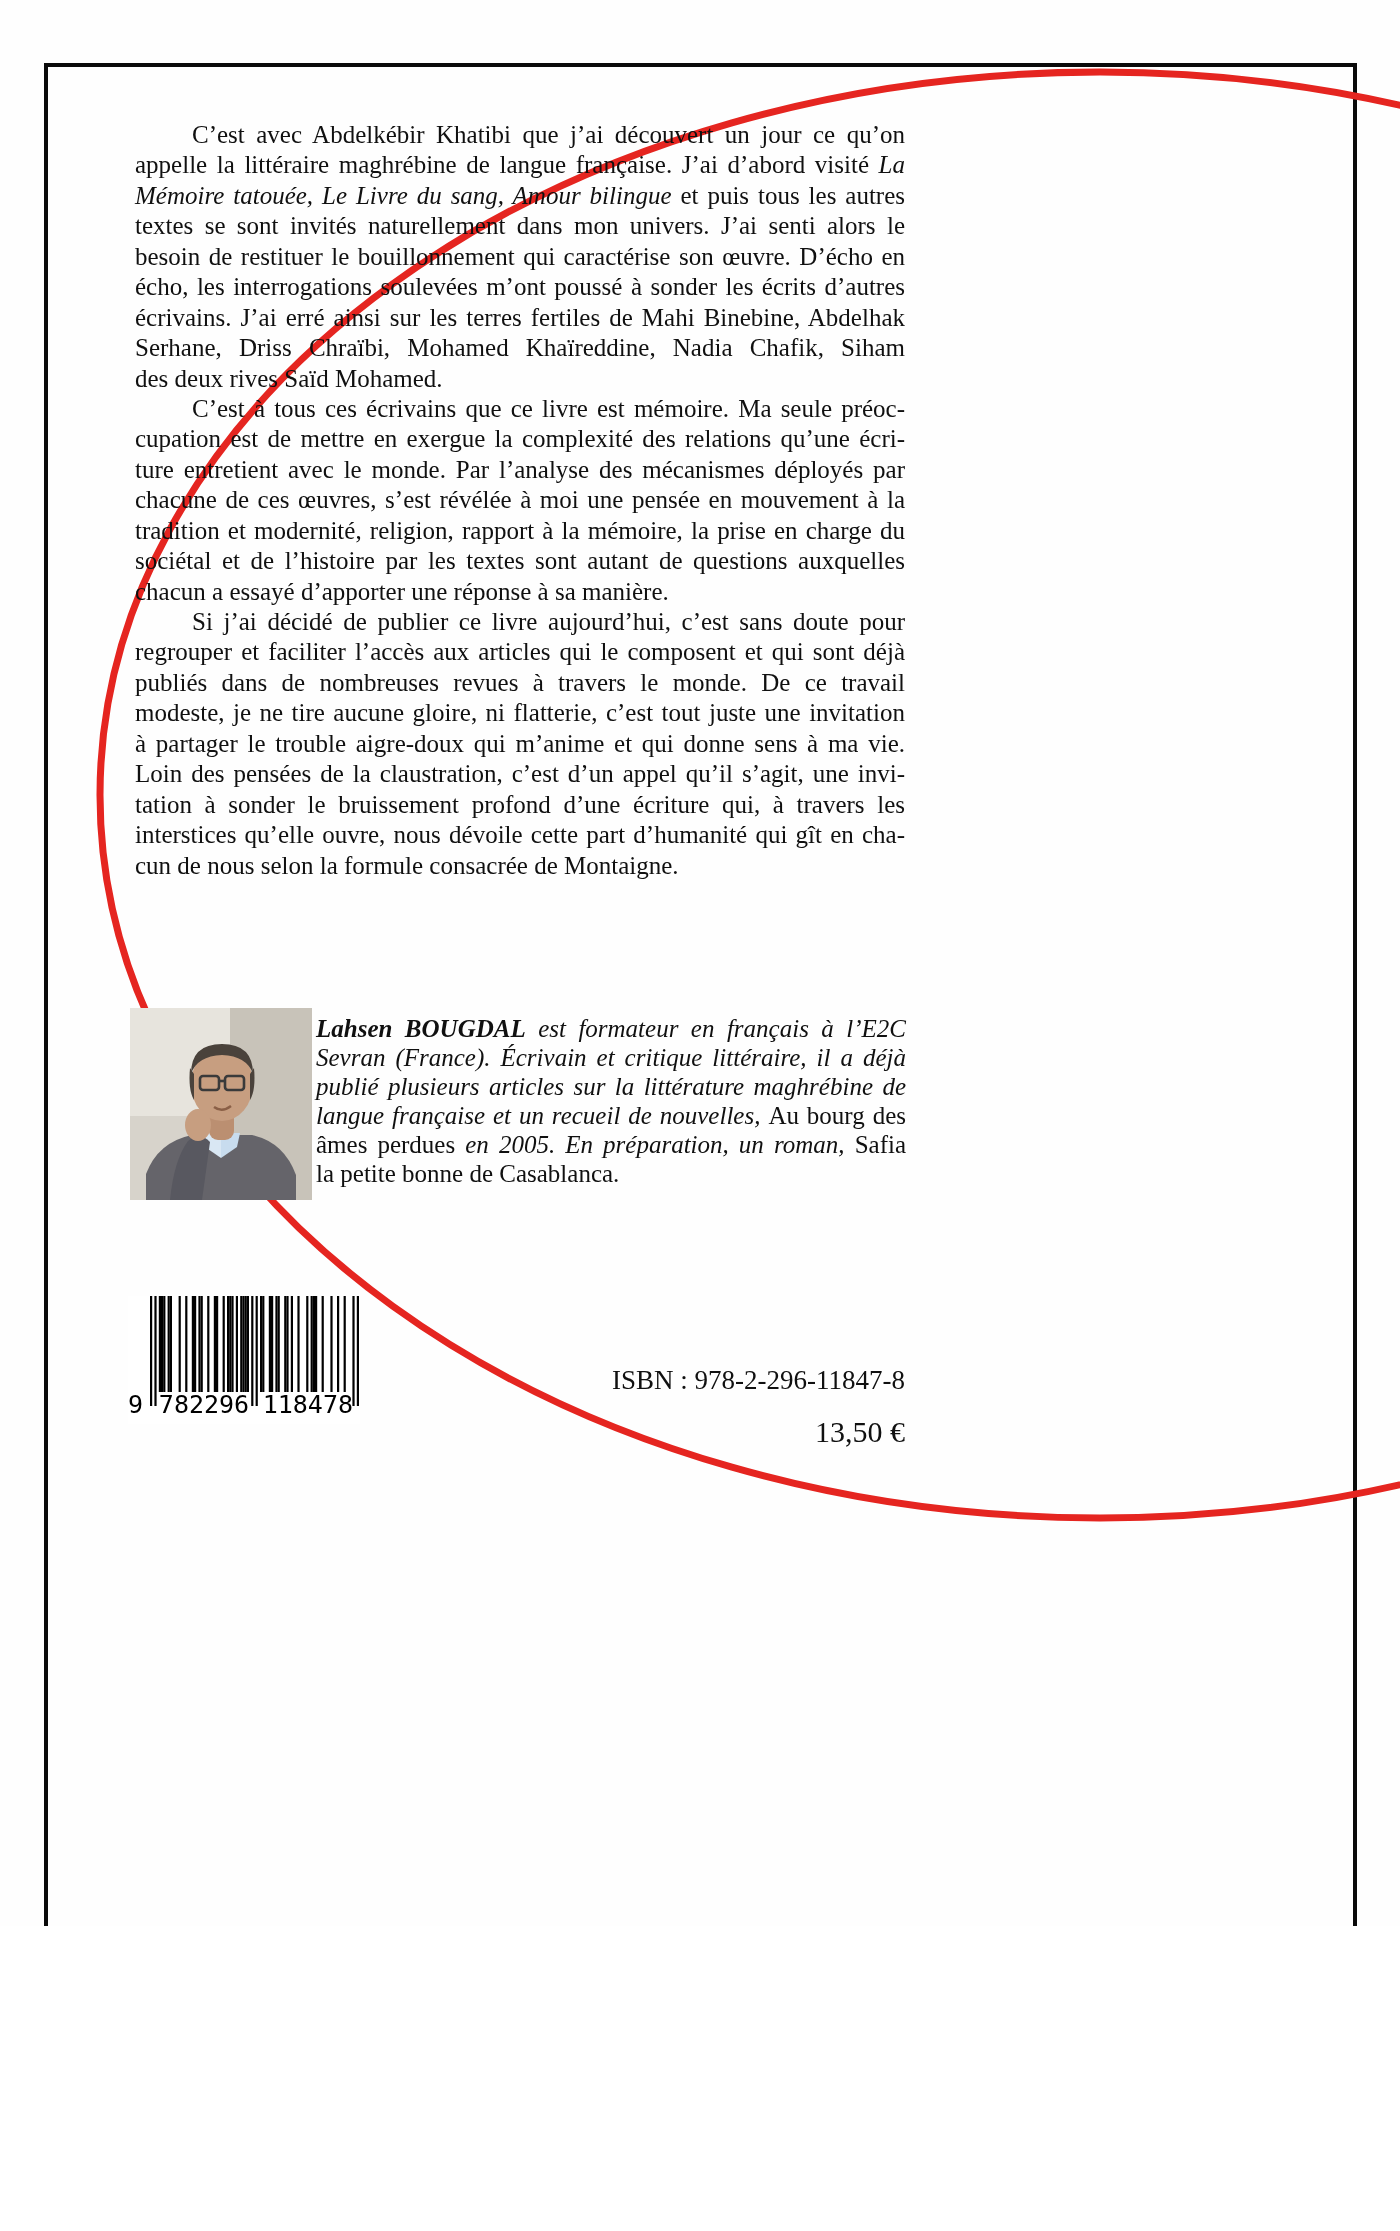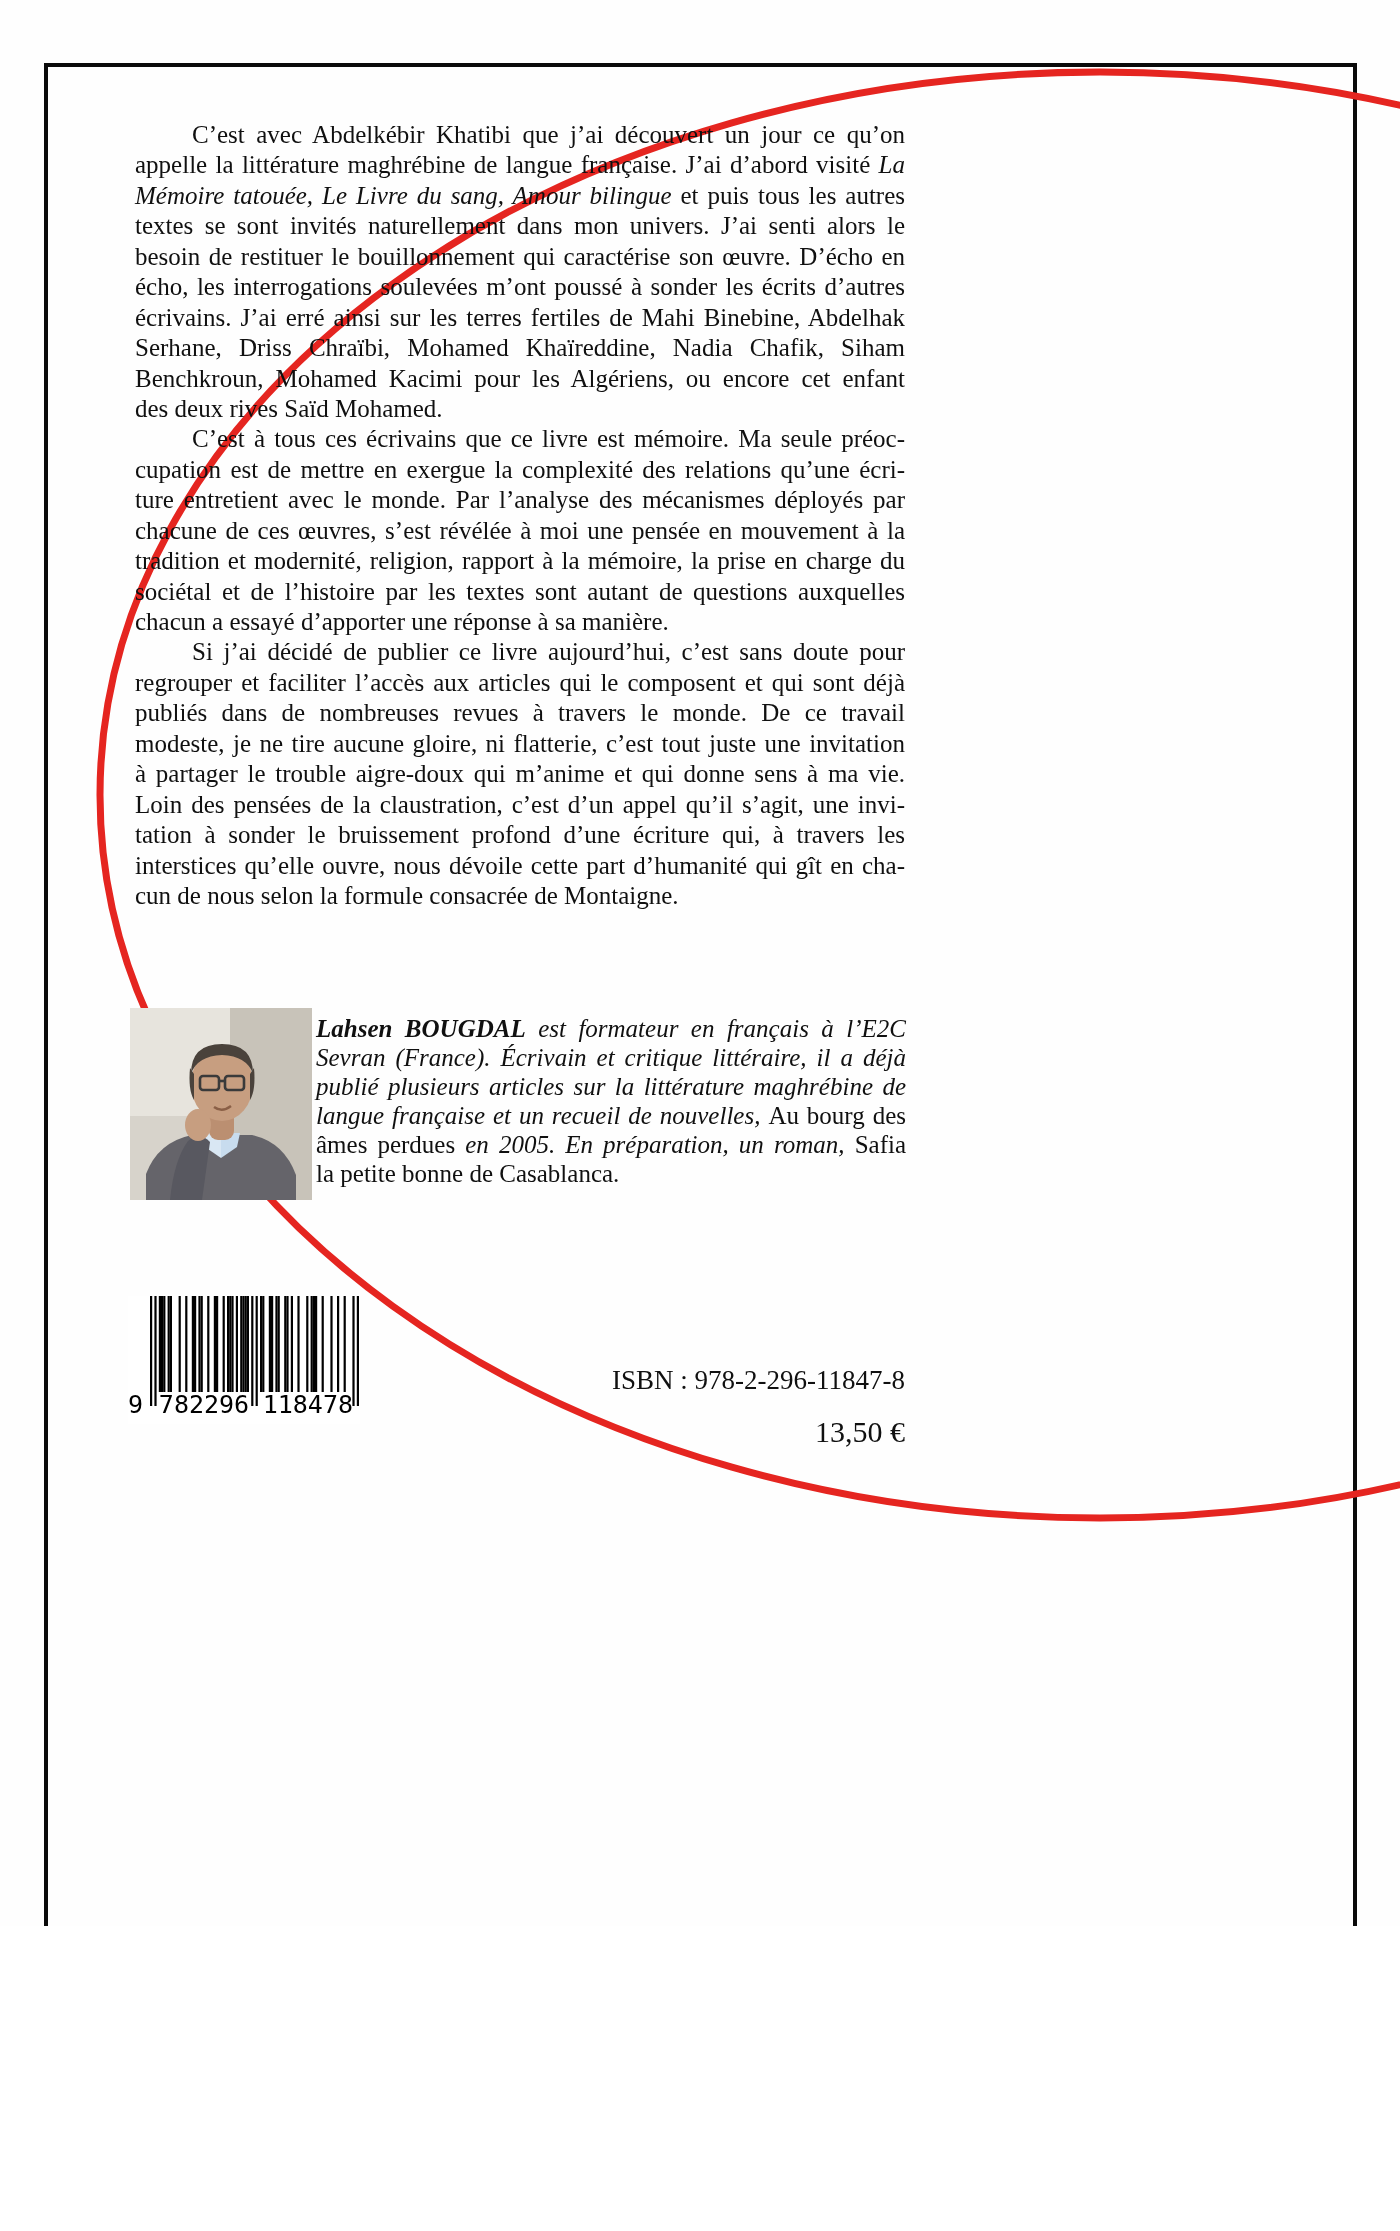--- a/index.html
+++ b/index.html
@@ -55,28 +55,27 @@
 
   <div class="frame"></div>
 
   <svg class="ellipse-svg" width="1400" height="2231" viewBox="0 0 1400 2231">
     <ellipse cx="1100" cy="795" rx="1000" ry="723" fill="none" stroke="#e52520" stroke-width="7"></ellipse>
   </svg>
 
   <div class="synopsis">
       <div class="para">
         <div class="tline tline-indent"><span class="st-n">C’est avec Abdelkébir Khatibi que j’ai découvert un jour ce qu’on</span></div>
-        <div class="tline"><span class="st-n">appelle la littérature maghrébine de langue française. J’ai d’abord visité </span><span class="st-i">La</span></div>
+        <div class="tline"><span class="st-n">appelle la littéraire maghrébine de langue française. J’ai d’abord visité </span><span class="st-i">La</span></div>
         <div class="tline"><span class="st-i">Mémoire tatouée, Le Livre du sang, Amour bilingue</span><span class="st-n"> et puis tous les autres</span></div>
         <div class="tline"><span class="st-n">textes se sont invités naturellement dans mon univers. J’ai senti alors le</span></div>
         <div class="tline"><span class="st-n">besoin de restituer le bouillonnement qui caractérise son œuvre. D’écho en</span></div>
         <div class="tline"><span class="st-n">écho, les interrogations soulevées m’ont poussé à sonder les écrits d’autres</span></div>
         <div class="tline"><span class="st-n">écrivains. J’ai erré ainsi sur les terres fertiles de Mahi Binebine, Abdelhak</span></div>
         <div class="tline"><span class="st-n">Serhane, Driss Chraïbi, Mohamed Khaïreddine, Nadia Chafik, Siham</span></div>
-        <div class="tline"><span class="st-n">Benchkroun, Mohamed Kacimi pour les Algériens, ou encore cet enfant</span></div>
         <div class="tline tline-last"><span class="st-n">des deux rives Saïd Mohamed.</span></div>
       </div>
       <div class="para">
         <div class="tline tline-indent"><span class="st-n">C’est à tous ces écrivains que ce livre est mémoire. Ma seule préoc-</span></div>
         <div class="tline"><span class="st-n">cupation est de mettre en exergue la complexité des relations qu’une écri-</span></div>
         <div class="tline"><span class="st-n">ture entretient avec le monde. Par l’analyse des mécanismes déployés par</span></div>
         <div class="tline"><span class="st-n">chacune de ces œuvres, s’est révélée à moi une pensée en mouvement à la</span></div>
         <div class="tline"><span class="st-n">tradition et modernité, religion, rapport à la mémoire, la prise en charge du</span></div>
         <div class="tline"><span class="st-n">sociétal et de l’histoire par les textes sont autant de questions auxquelles</span></div>
         <div class="tline tline-last"><span class="st-n">chacun a essayé d’apporter une réponse à sa manière.</span></div>

